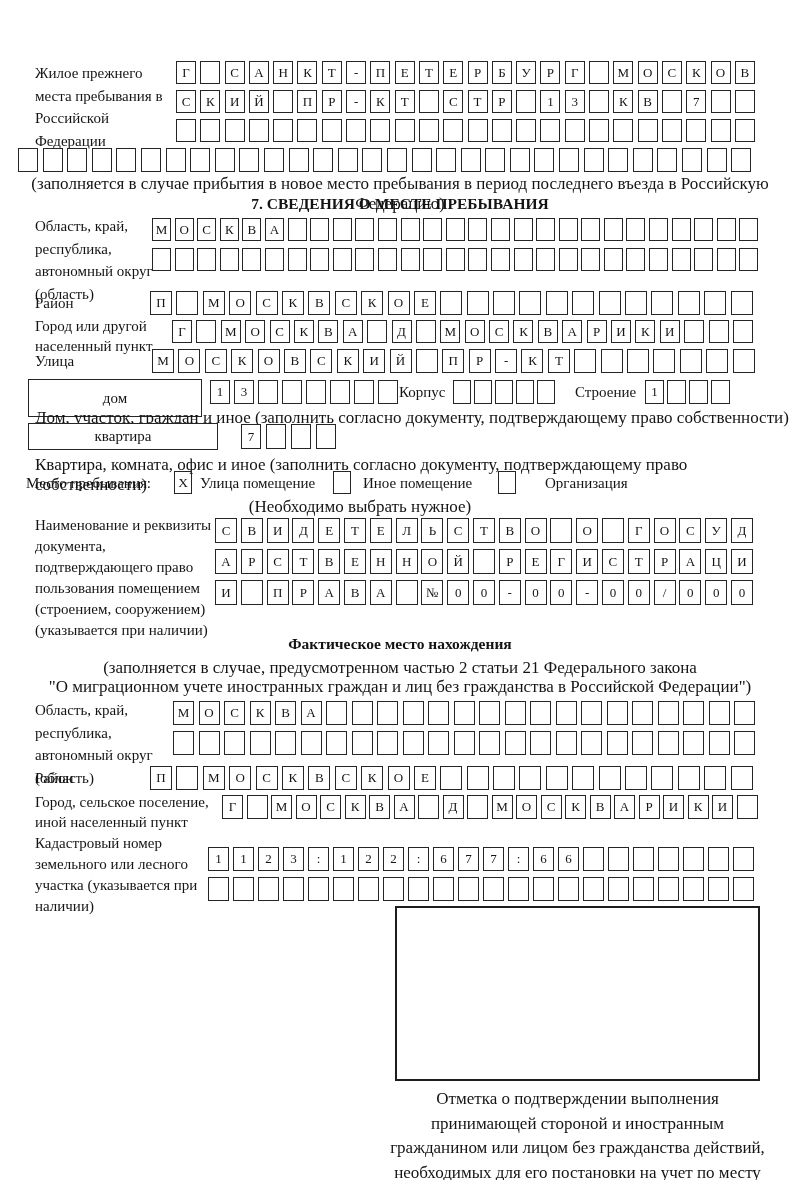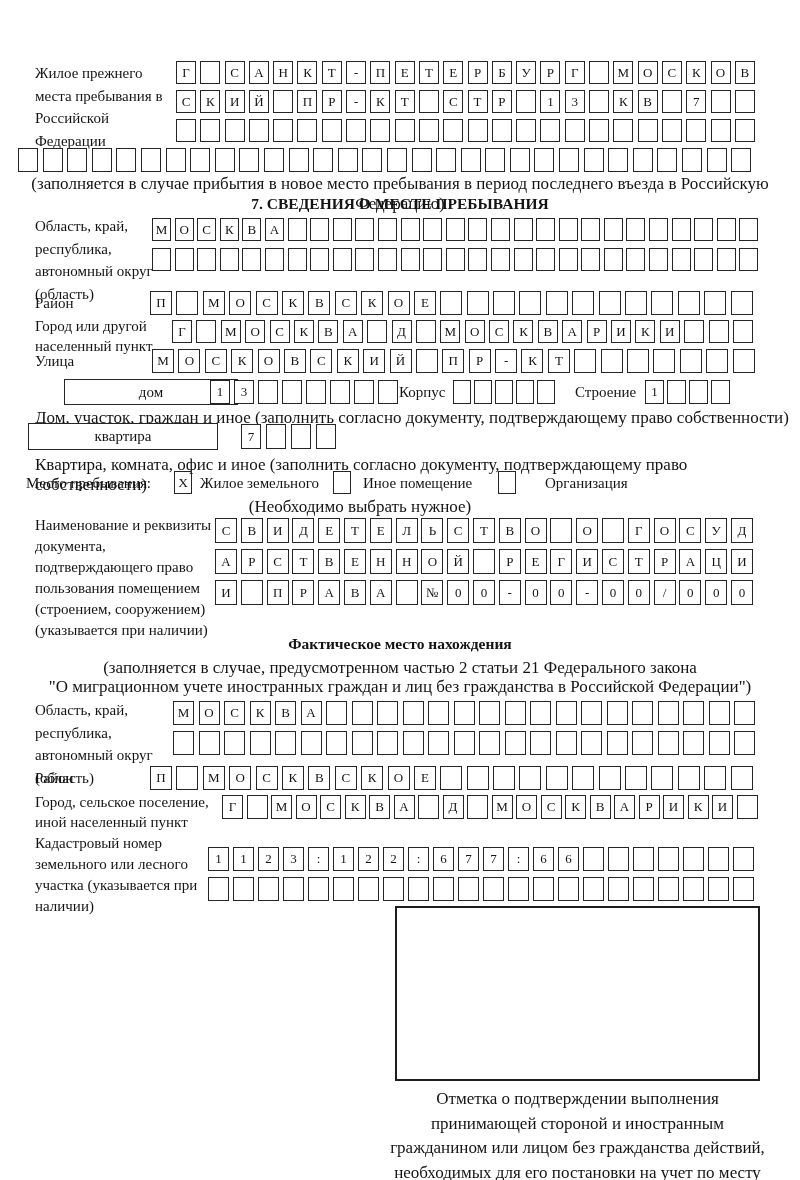--- a/index.html
+++ b/index.html
@@ -299,21 +299,21 @@
       <div class="cell">Т</div>
       <div class="cell"></div>
       <div class="cell"></div>
       <div class="cell"></div>
       <div class="cell"></div>
       <div class="cell"></div>
       <div class="cell"></div>
       <div class="cell"></div>
     </div>
 
-  <div class="abs wide-box" style="left:28px;top:379px;width:174px;height:26px;margin-left:36px;">
+  <div class="abs wide-box" style="left:28px;top:379px;width:174px;height:38px;">
     <span>дом</span>
   </div>
   <div class="abs cellrow g-dom" style="left:210px;top:380px;">
       <div class="cell">1</div>
       <div class="cell">3</div>
       <div class="cell"></div>
       <div class="cell"></div>
       <div class="cell"></div>
       <div class="cell"></div>
       <div class="cell"></div>
@@ -342,21 +342,21 @@
   <div class="abs cellrow g-kv" style="left:241px;top:424px;">
       <div class="cell">7</div>
       <div class="cell"></div>
       <div class="cell"></div>
       <div class="cell"></div>
     </div>
   <div class="abs note" style="left:35px;top:455px;">Квартира, комната, офис и иное (заполнить согласно документу, подтверждающему право собственности)</div>
 
   <div class="abs lbl" style="left:26px;top:472px;">Место пребывания:</div>
   <div class="abs chk" style="left:174px;top:471px;">X</div>
-  <div class="abs lbl" style="left:200px;top:472px;">Жилое земельного</div>
+  <div class="abs lbl" style="left:200px;top:472px;">Улица помещение</div>
   <div class="abs chk" style="left:333px;top:471px;"></div>
   <div class="abs lbl" style="left:363px;top:472px;">Иное помещение</div>
   <div class="abs chk" style="left:498px;top:471px;"></div>
   <div class="abs lbl" style="left:545px;top:472px;">Организация</div>
   <div class="abs note" style="left:180px;top:497px;width:360px;text-align:center;">(Необходимо выбрать нужное)</div>
 
   <div class="abs lbl" style="left:35px;top:515px;width:182px;line-height:1.4;">Наименование и реквизиты документа, подтверждающего право пользования помещением (строением, сооружением) (указывается при наличии)</div>
   <div class="abs cellrow g-doc" style="left:215px;top:518px;">
       <div class="cell">С</div>
       <div class="cell">В</div>

